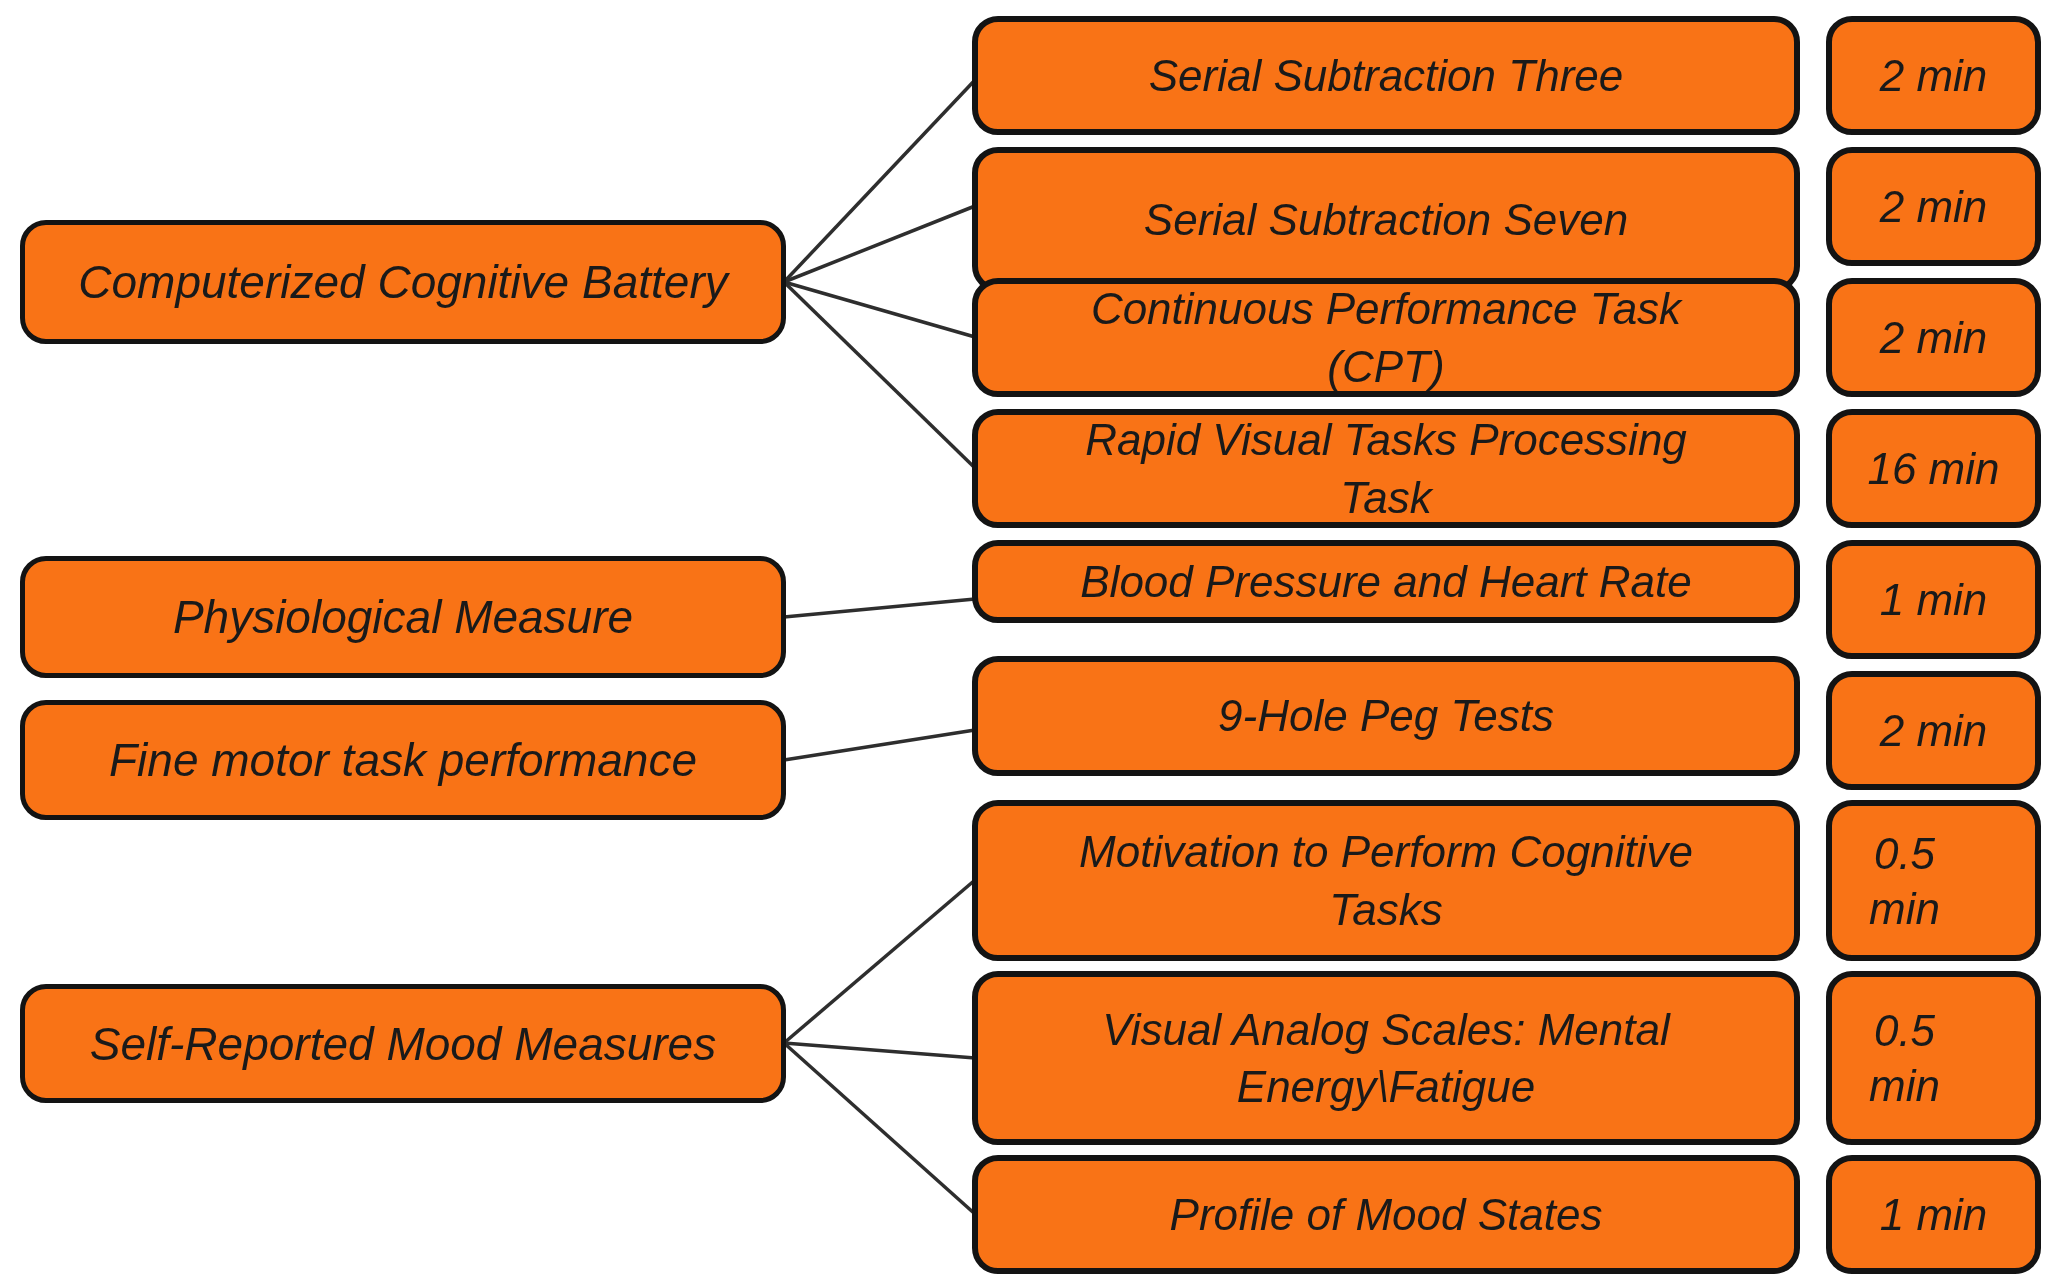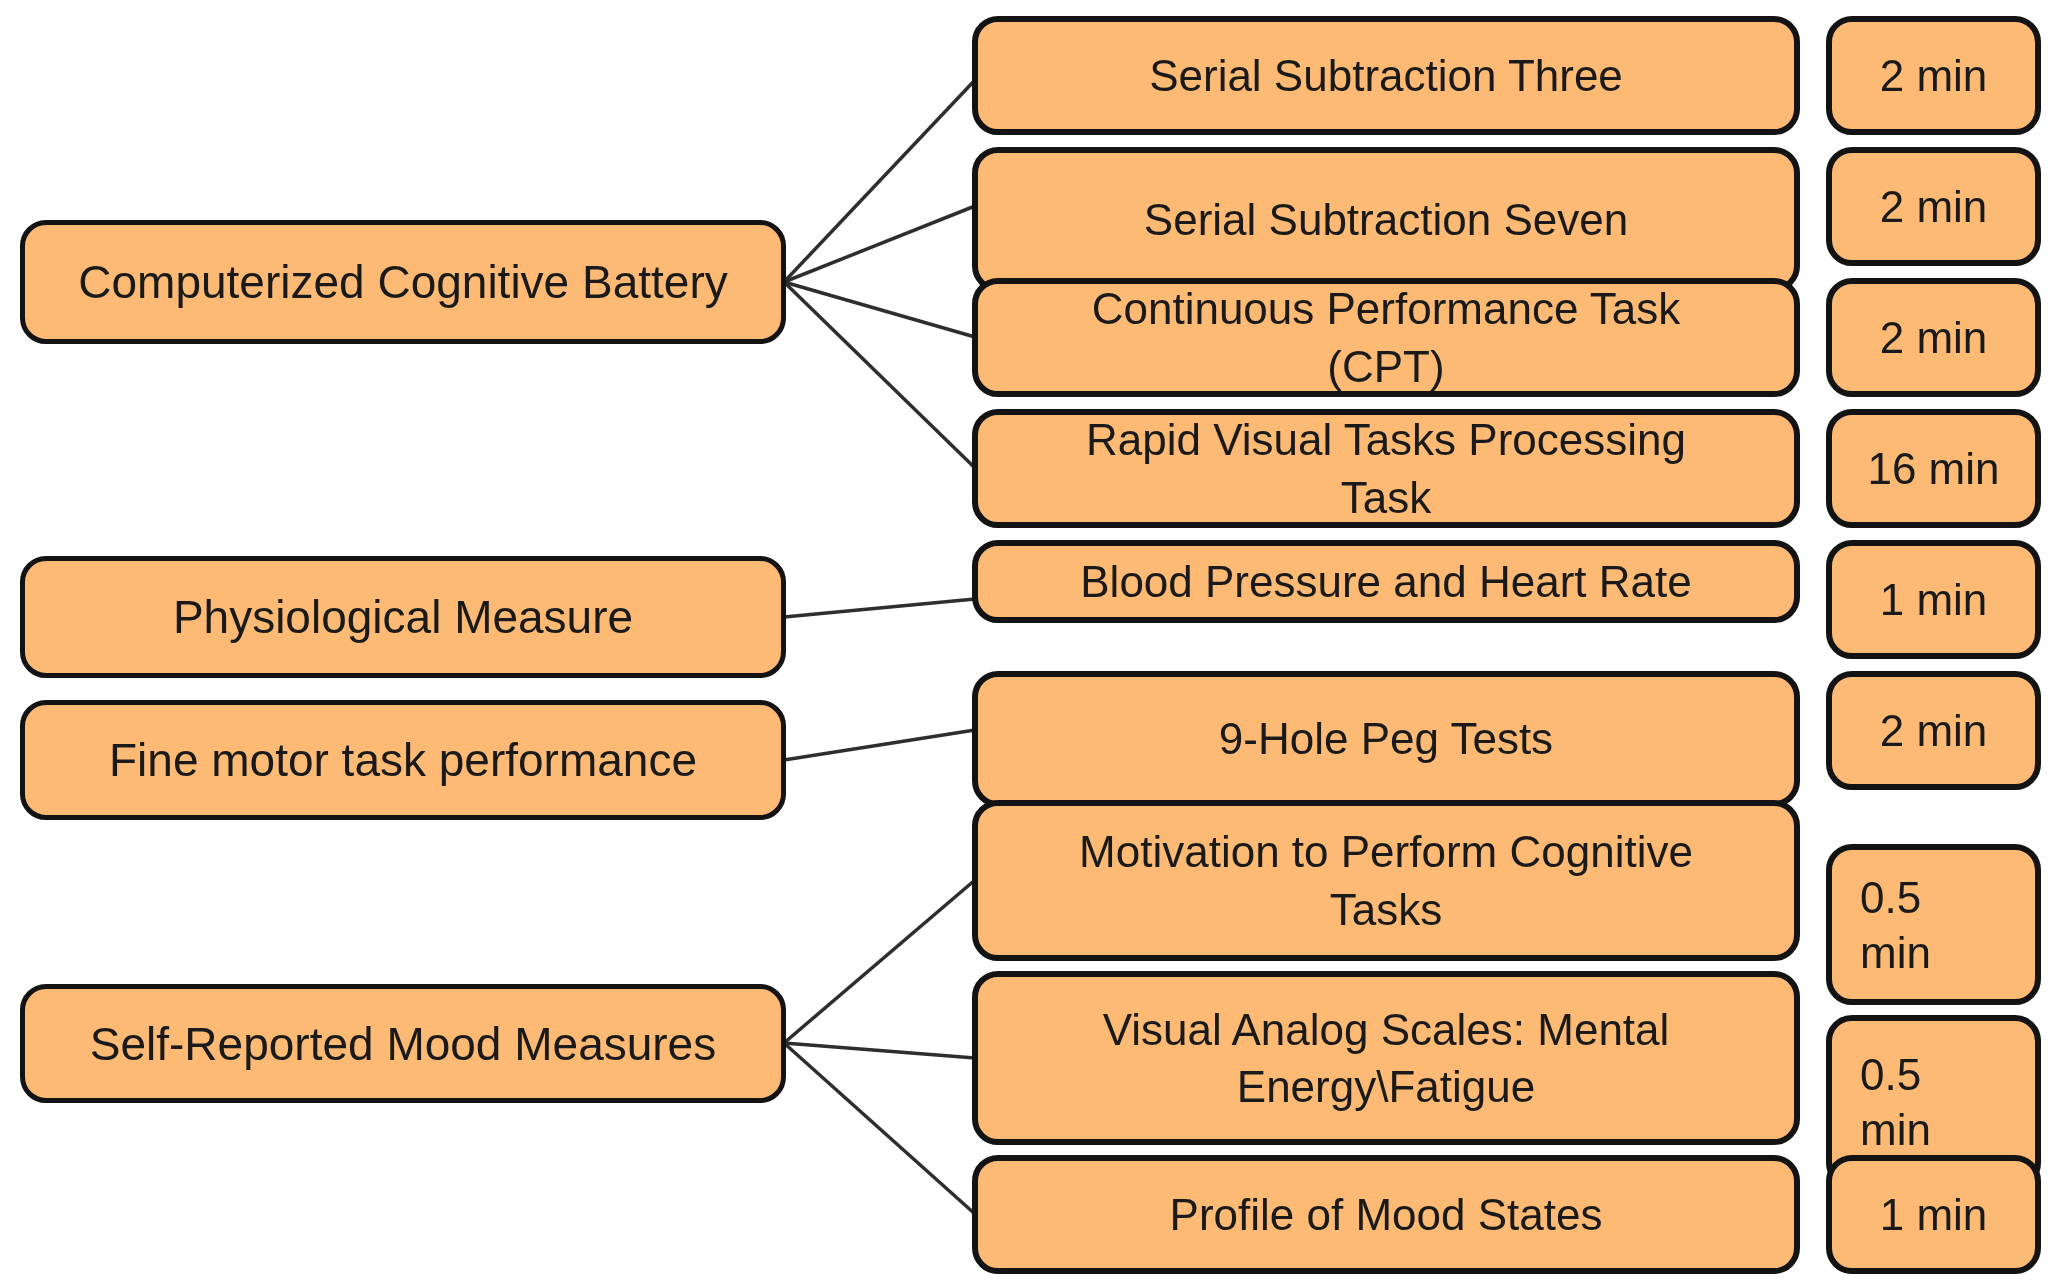--- a/index.html
+++ b/index.html
@@ -8,34 +8,35 @@
     width:2050px;height:1286px;
     background:#ffffff;
     font-family:"Liberation Sans", sans-serif;
     color:#1a1a1a;
     overflow:hidden;
   }
   svg.connectors{position:absolute;left:0;top:0;width:2050px;height:1286px;}
   svg.connectors line{stroke:#2e2e2e;stroke-width:3.5;}
   .box{
     position:absolute;
-    background:#fdba74;
+    background:#f97316;
     border:5px solid #131313;
     border-radius:26px;
     box-sizing:border-box;
     display:flex;
     align-items:center;
     justify-content:center;
     text-align:center;
+    font-style:italic;
   }
   .cat{left:20px;width:766px;font-size:46px;}
   .task{left:972px;width:828px;border-width:6px;font-size:44px;line-height:1.3;}
   .task .txt{max-width:660px;}
   .dur{left:1826px;width:215px;border-width:6px;font-size:44px;line-height:1.25;}
-  .dur.wrap{justify-content:flex-start;text-align:left;padding-left:28px;margin-top:44px;}
+  .dur.wrap{justify-content:flex-start;text-align:center;padding-left:20px;}
   .dur.wrap .txt{width:105px;}
 </style>
 </head>
 <body>
 
 <div class="stage">
 
   <svg class="connectors" viewBox="0 0 2050 1286">
     <line x1="784" y1="282" x2="975" y2="80"></line>
     <line x1="784" y1="282" x2="975" y2="206"></line>
@@ -89,21 +90,21 @@
     <span class="txt">16 min</span>
   </div>
 
   <div class="box task" style="top:540px;height:83px">
     <span class="txt">Blood Pressure and Heart Rate</span>
   </div>
   <div class="box dur" style="top:540px;height:119px">
     <span class="txt">1 min</span>
   </div>
 
-  <div class="box task" style="top:671px;height:136px">
+  <div class="box task" style="top:656px;height:120px">
     <span class="txt">9-Hole Peg Tests</span>
   </div>
   <div class="box dur" style="top:671px;height:119px">
     <span class="txt">2 min</span>
   </div>
 
   <div class="box task" style="top:800px;height:161px">
     <span class="txt">Motivation to Perform Cognitive Tasks</span>
   </div>
   <div class="box dur wrap" style="top:800px;height:161px">

